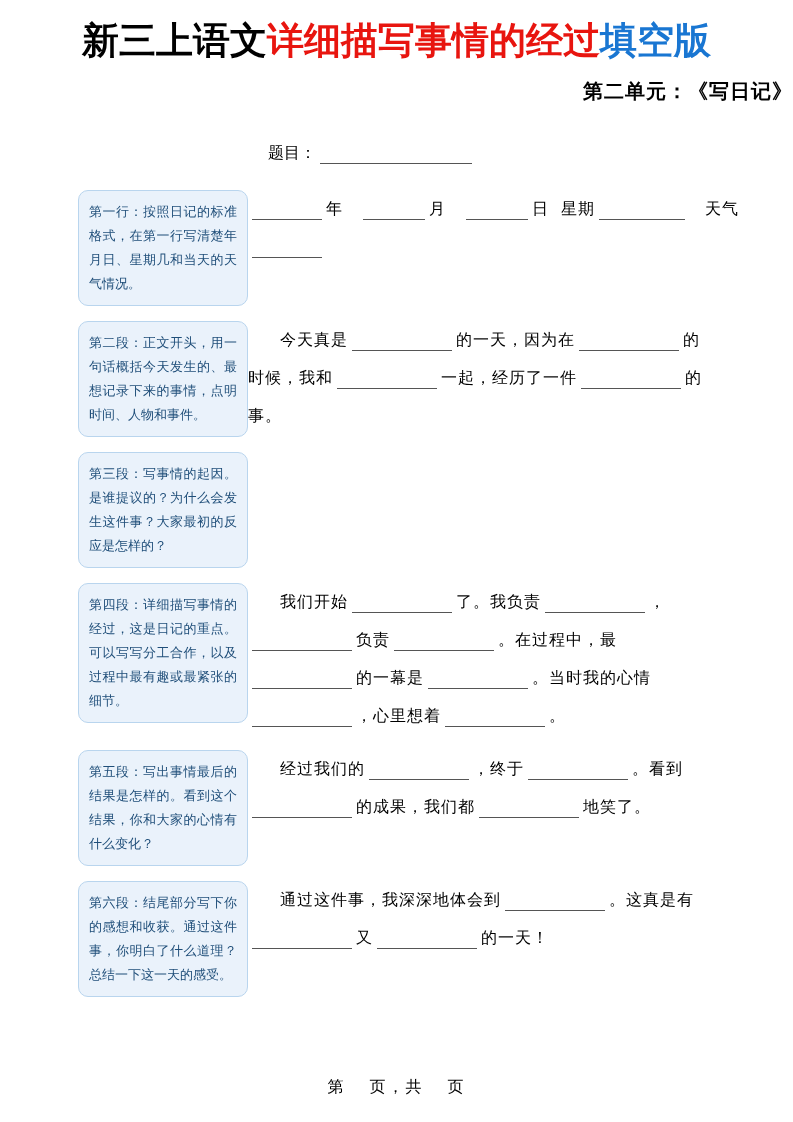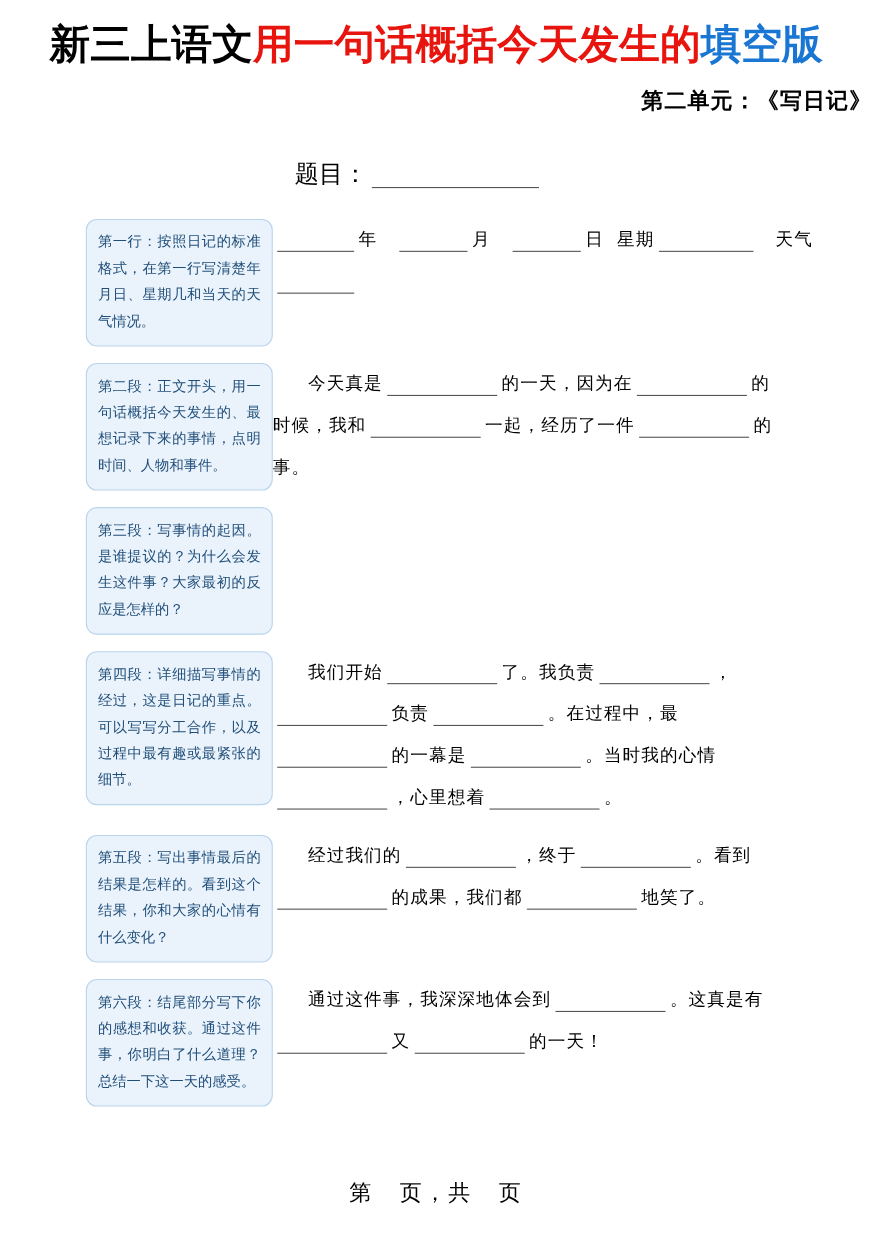--- a/index.html
+++ b/index.html
@@ -10,38 +10,38 @@
     --box-text:#1f4e79;
     --line-color:#555;
   }
   *{margin:0;padding:0;box-sizing:border-box}
   body{background:#888;display:flex;justify-content:center;font-family:"DejaVu Serif","Liberation Serif",serif}
   .page{width:793px;height:1122px;background:#ffffff;position:relative;overflow:hidden;color:#000}
   .title{padding-top:20px;text-align:center;font-family:"Liberation Sans","DejaVu Sans",sans-serif;font-weight:bold;font-size:37px;line-height:1.15;white-space:nowrap}
   .title .red{color:var(--title-red)}
   .title .blue{color:var(--title-blue)}
   .subtitle{text-align:right;font-size:20px;font-weight:bold;margin-top:15px;letter-spacing:1px}
-  .topic-row{margin:38px 0 0 268px;font-size:22px}
+  .topic-row{margin:38px 0 0 268px;font-size:16px}
   .topic-blank{display:inline-block;width:152px;border-bottom:1px solid var(--line-color);height:17px;vertical-align:-7px;margin-left:4px}
   .sections{margin-top:26px}
   .row{display:flex;align-items:flex-start;padding:0 32px 0 78px;margin-bottom:15px}
   .guide-box{width:170px;flex:none;background:var(--box-bg);border:1px solid var(--box-border);border-radius:10px;padding:9px 10px;color:var(--box-text);font-size:13px;line-height:24px;text-align:justify}
   .para{flex:1;margin-left:0;font-size:16px;line-height:38px;letter-spacing:1px;min-width:0}
   .line{white-space:nowrap}
   .line.indent{padding-left:32px}
   .blank{display:inline-block;border-bottom:1px solid var(--line-color);height:17px;vertical-align:-6px;margin:0 4px}
   .spacer{display:inline-block;height:1px}
-  .footer{position:absolute;left:0;right:0;bottom:24px;text-align:center;font-size:20px;font-family:"DejaVu Sans","Liberation Sans",sans-serif;letter-spacing:2px}
+  .footer{position:absolute;left:0;right:0;bottom:24px;text-align:center;font-size:16px;font-family:"DejaVu Sans","Liberation Sans",sans-serif;letter-spacing:2px}
 </style>
 </head>
 <body>
 
 <div class="page">
 
-  <h1 class="title"><span>新三上语文</span><span class="red">用一句话概括今天发生的</span><span class="blue">填空版</span></h1>
+  <h1 class="title"><span>新三上语文</span><span class="red">详细描写事情的经过</span><span class="blue">填空版</span></h1>
 
   <h2 class="subtitle">第二单元：《写日记》</h2>
 
   <div class="topic-row">
     <span>题目：</span><span class="blank topic-blank"></span>
   </div>
 
   <div class="sections" id="sections">
   <section class="row">
     <aside class="guide-box">第一行：按照日记的标准格式，在第一行写清楚年月日、星期几和当天的天气情况。</aside>

